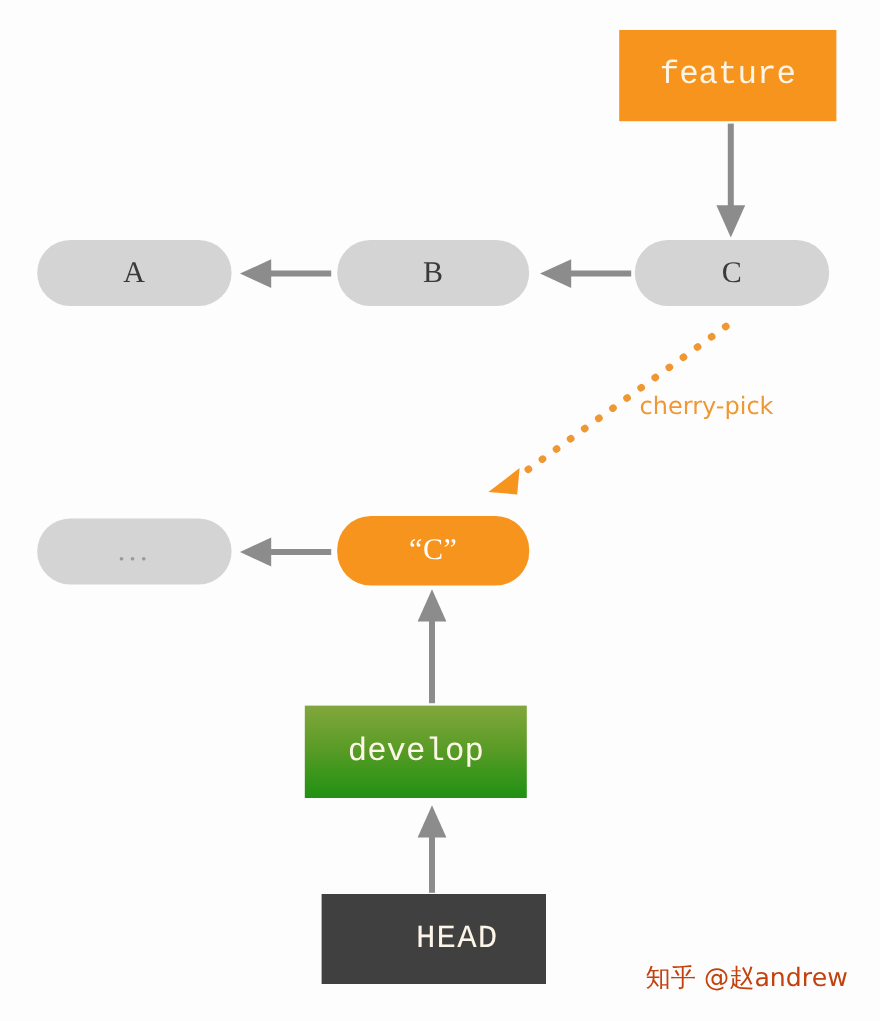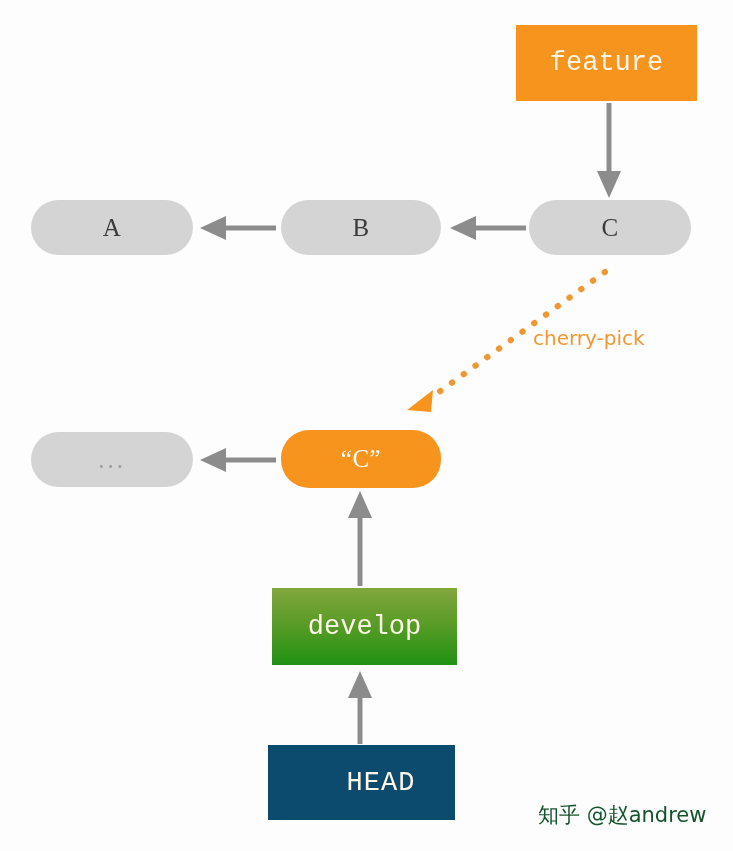--- a/index.html
+++ b/index.html
@@ -57,21 +57,21 @@
     font-size: 27px;
     color: #fdf6e8;
   }
   .branch-box.feature {
     background: #f7941e;
   }
   .branch-box.develop {
     background: linear-gradient(to bottom, #82a73c 0%, #5b9c27 45%, #1f9112 100%);
   }
   .branch-box.head {
-    background: #0c4a6e;
+    background: #404040;
     letter-spacing: 1px;
     padding-left: 39px;
   }
 
   
   .arrow-svg {
     position: absolute;
     overflow: visible;
     pointer-events: none;
   }
@@ -83,21 +83,21 @@
     font-size: 20px;
     color: #ef9833;
     white-space: nowrap;
   }
 
   
   .watermark {
     position: absolute;
     font-family: "DejaVu Sans", "Liberation Sans", sans-serif;
     font-size: 21px;
-    color: #14532d;
+    color: #c2410c;
     white-space: nowrap;
   }
 </style>
 </head>
 <body>
 
 <div id="canvas">
 
   <div class="branch-box feature" style="left:516px; top:25px; width:181px; height:76px;">feature</div>
 
@@ -146,21 +146,21 @@
 
   <div class="commit orange" style="left:281px; top:430px; width:160px; height:58px;">
     <span>“C”</span>
   </div>
 
   <svg class="arrow-svg" style="left:345px; top:490px;" width="30" height="96" viewBox="0 0 30 96">
     <line x1="15" y1="96" x2="15" y2="20" stroke="#8c8c8c" stroke-width="5"></line>
     <polygon points="15,1 3,28 27,28" fill="#8c8c8c"></polygon>
   </svg>
 
-  <div class="branch-box develop" style="left:272px; top:588px; width:185px; height:77px;">develop</div>
+  <div class="branch-box develop" style="left:254px; top:588px; width:185px; height:77px;">develop</div>
 
   <svg class="arrow-svg" style="left:345px; top:670px;" width="30" height="74" viewBox="0 0 30 74">
     <line x1="15" y1="74" x2="15" y2="20" stroke="#8c8c8c" stroke-width="5"></line>
     <polygon points="15,1 3,28 27,28" fill="#8c8c8c"></polygon>
   </svg>
 
   <div class="branch-box head" style="left:268px; top:745px; width:187px; height:75px;">HEAD</div>
 
   <div class="watermark" style="left:538px; top:801px;">知乎 @赵andrew</div>
 

